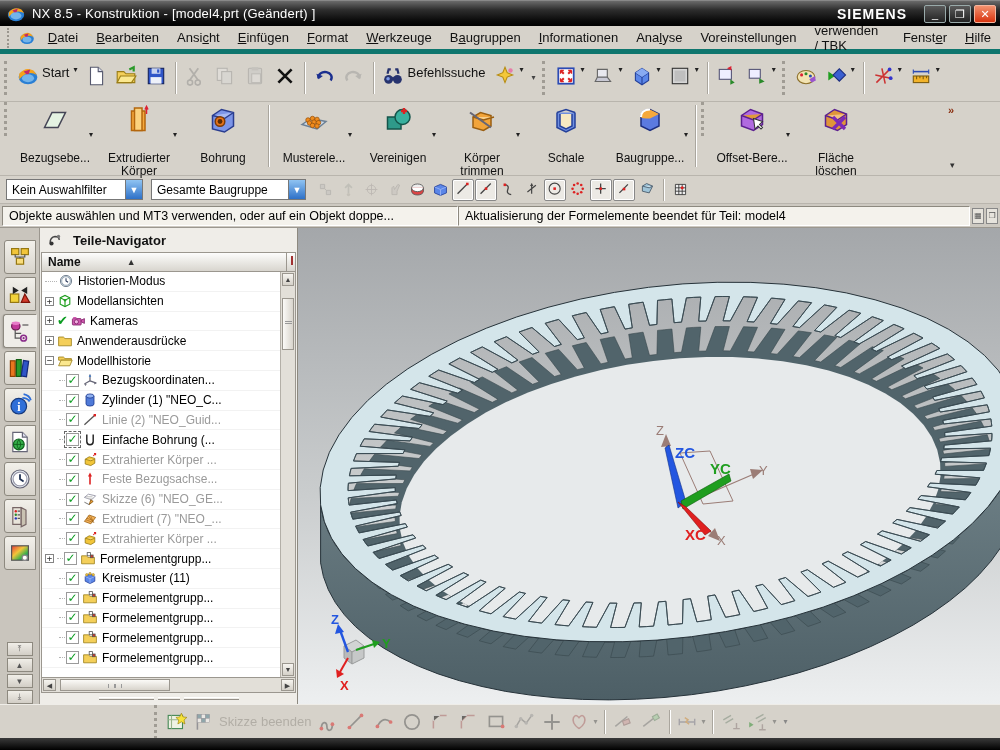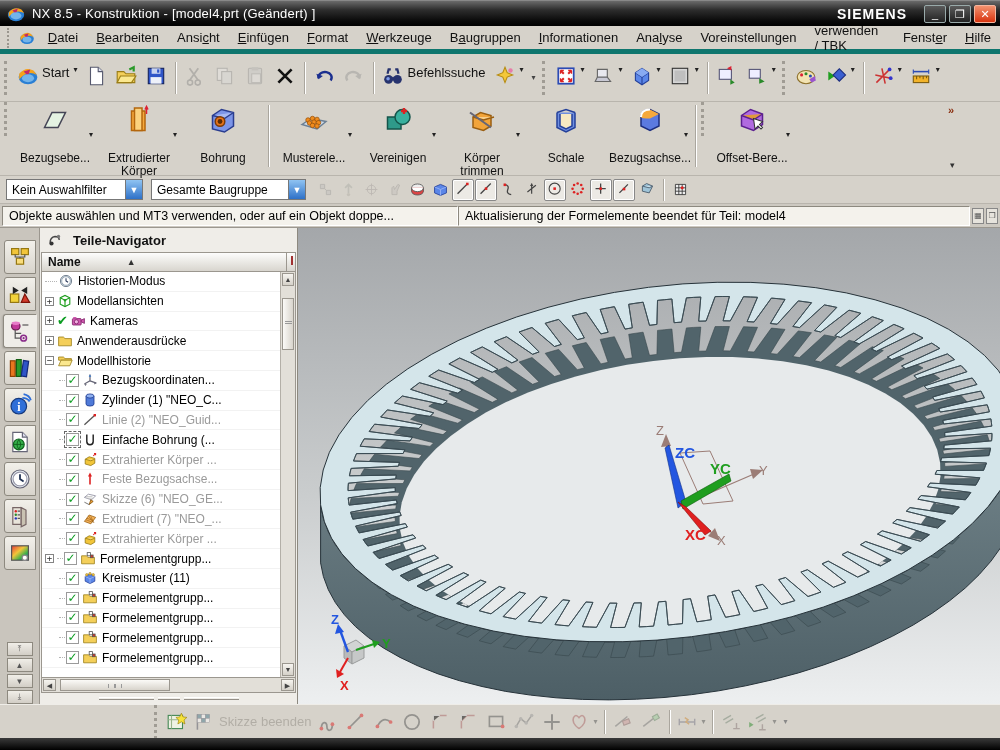--- a/index.html
+++ b/index.html
@@ -413,33 +413,41 @@
           <path d="M4 5l6-2 6 2" fill="none" stroke="#24409a"></path>
         </svg>
         <span class="lbl">Schale</span>
       </div>
       <div class="ft-btn">
         <svg viewBox="0 0 20 20" width="30" height="30">
           <path d="M4 8q0-5 6-5l6 3v8l-6 3-6-3z" fill="#5b7ae0" stroke="#1d2f80"></path>
           <path d="M4 8q0-5 6-5l6 3-6 3q-6 0-6-1z" fill="#f6a93c"></path>
           <path d="M4 8q0-5 6-5" fill="none" stroke="#fff" stroke-width="1.4"></path>
         </svg>
-        <span class="lbl">Bezugsachse...</span>
+        <span class="lbl">Baugruppe...</span>
         <span class="ft-dd">▾</span>
       </div>
       <span class="ft-sep"></span>
       <span class="tb-grip"></span>
       <div class="ft-btn">
         <svg viewBox="0 0 20 20" width="30" height="30">
           <path d="M3 7l6-4 8 3v7l-6 4-8-3z" fill="#b06ae0" stroke="#5c2090"></path>
           <path d="M3 7l8 3 6-4" fill="#e09a3a" stroke="#5c2090"></path>
           <path d="M11 9l1 7 2-2 2 2 1-1-2-2 2-2z" fill="#fff" stroke="#333" stroke-width=".7"></path>
         </svg>
         <span class="lbl">Offset-Bere...</span>
         <span class="ft-dd">▾</span>
+      </div>
+      <div class="ft-btn">
+        <svg viewBox="0 0 20 20" width="30" height="30">
+          <path d="M3 7l6-4 8 3v7l-6 4-8-3z" fill="#e0953a" stroke="#5c2090"></path>
+          <path d="M3 7l8 3 6-4" fill="#f2c080" stroke="#5c2090"></path>
+          <path d="M8 8l8 8M16 8l-8 8" stroke="#7c2ab8" stroke-width="2.2"></path>
+        </svg>
+        <span class="lbl">Fläche<br>löschen</span>
       </div>
       <span class="overflow-ind" style="left:948px">»</span>
       <span class="overflow-dd" style="left:950px">▾</span>
     </div>
 
   <div class="selbar" id="selbar">
     <div class="combo">
       <span class="cval" style="width:118px">Kein Auswahlfilter</span>
       <span class="cbtn">▼</span>
     </div>

